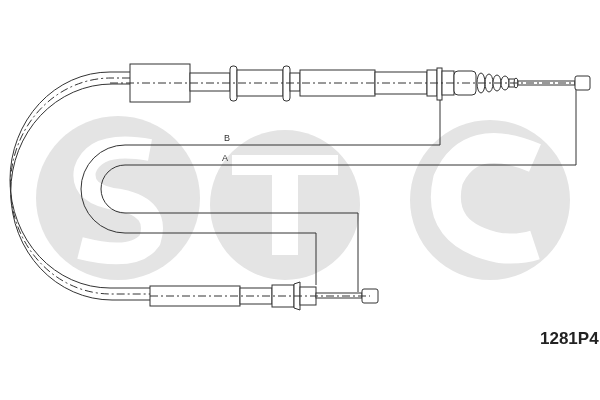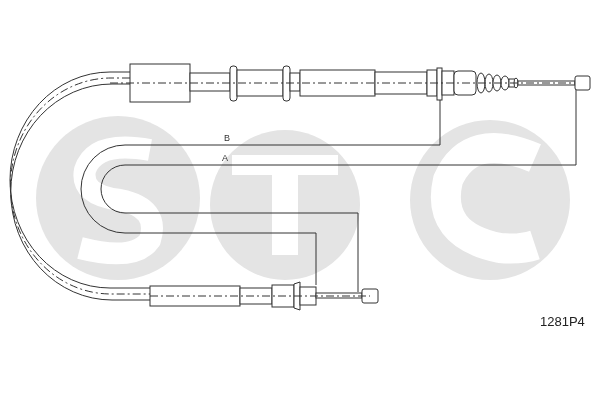--- a/index.html
+++ b/index.html
@@ -1,18 +1,18 @@
 <!DOCTYPE html>
 <html><head>
 <meta charset="utf-8">
 <style>
   html,body{margin:0;padding:0;background:#ffffff;}
   .canvas{position:relative;width:600px;height:400px;overflow:hidden;background:#fff;}
   svg{position:absolute;left:0;top:0;}
-  .part-no{position:absolute;left:540px;top:314px;font-family:"Liberation Sans",sans-serif;font-size:13px;font-weight:normal;color:#222;}
+  .part-no{position:absolute;left:540px;top:329px;font-family:"Liberation Sans",sans-serif;font-size:17px;font-weight:bold;color:#222;}
   .dim-label{font-family:"Liberation Sans",sans-serif;font-size:9px;fill:#333;}
 </style>
 </head>
 <body>
 
 <div class="canvas">
   <svg width="600" height="400" viewBox="0 0 600 400">
 
     <g>
       <circle cx="118" cy="198" r="82" fill="#e4e4e4"></circle>

